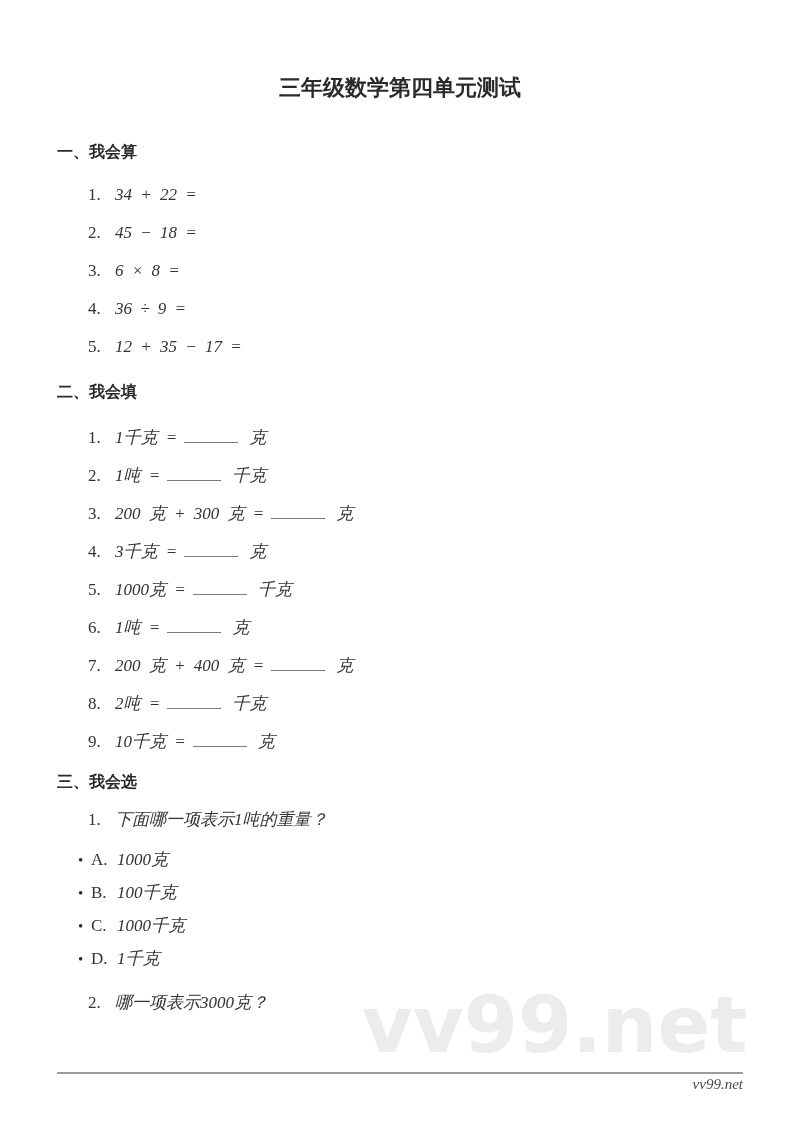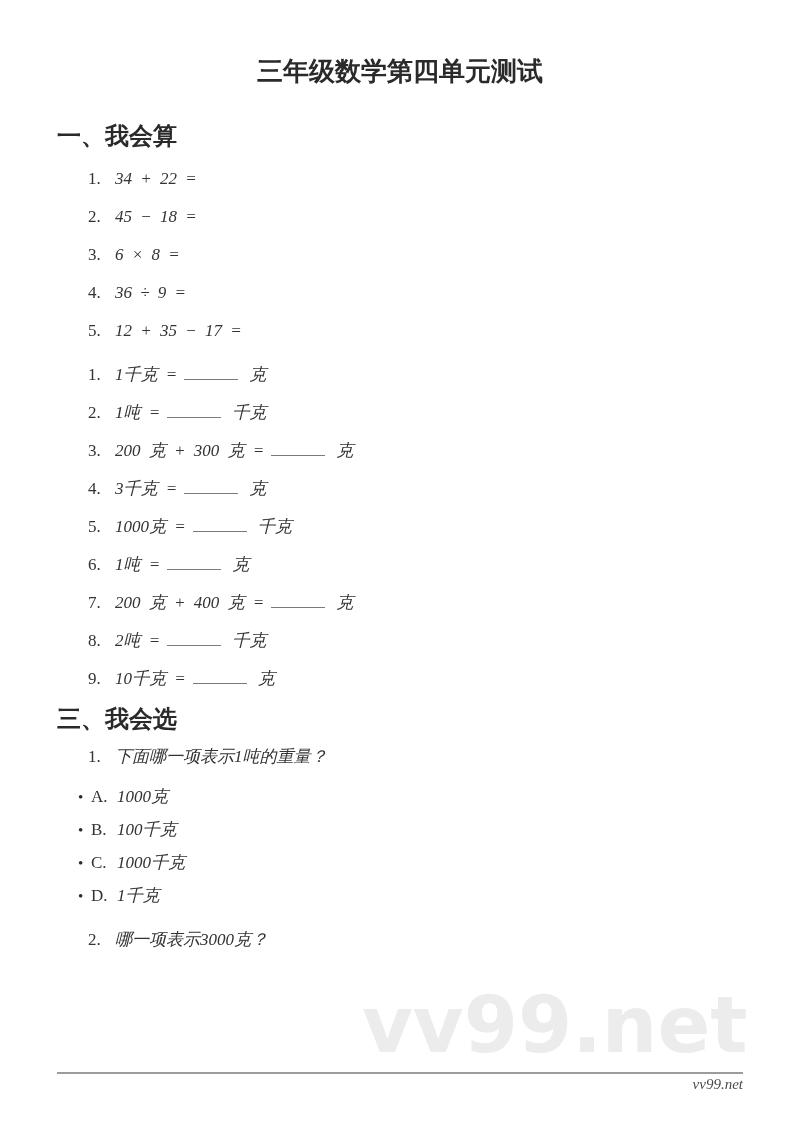--- a/index.html
+++ b/index.html
@@ -20,29 +20,29 @@
     color:#ececec;
     white-space:nowrap;
     user-select:none;
   }
   .content{
     position:absolute;left:0;top:0;right:0;
     box-sizing:border-box;
     padding:60px 57px 0 57px;
   }
   .title{
-    margin:0;
-    font-size:26px;line-height:24px;
+    margin:16px;
+    font-size:22px;line-height:24px;
     font-weight:bold;
     text-align:center;
     color:#2a2a2a;
   }
   .sec-h{
     margin:41px 0 0 0;
-    font-size:24px;line-height:22px;
+    font-size:16px;line-height:22px;
     font-weight:bold;
     color:#2a2a2a;
   }
   .sec-h.mid{margin-top:25px;}
   .sec-h.low{margin-top:8px;}
   .items{margin:23px 0 20px 31px;}
   .items.fill{margin-top:26px;}
   .item{
     display:flex;align-items:baseline;
     font-size:17px;line-height:18px;
@@ -121,20 +121,21 @@
             <span class="txt">36 ÷ 9 =</span>
           </div>
         <div class="item">
             <span class="num">5.</span>
             <span class="txt">12 + 35 − 17 =</span>
           </div>
       </div>
     </section>
 
     <section>
+      <h2 class="sec-h mid">二、我会填</h2>
       <div class="items fill">
         <div class="item">
             <span class="num">1.</span>
             <span class="txt"><span>1千克 =</span><span class="blank"></span><span>克</span></span>
           </div>
         <div class="item">
             <span class="num">2.</span>
             <span class="txt"><span>1吨 =</span><span class="blank"></span><span>千克</span></span>
           </div>
         <div class="item">

